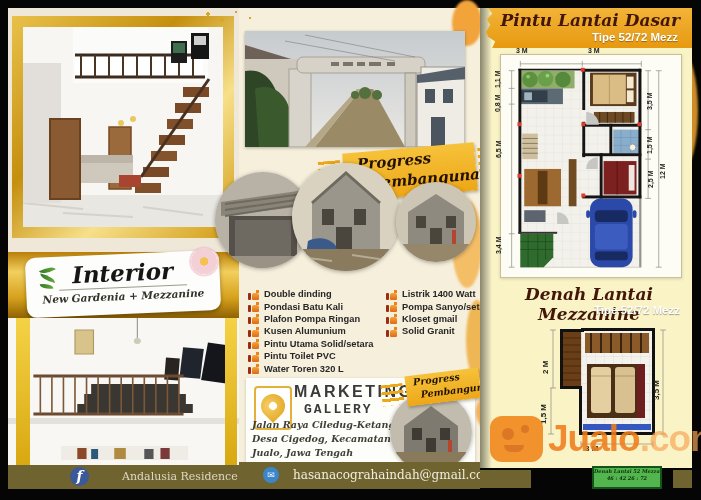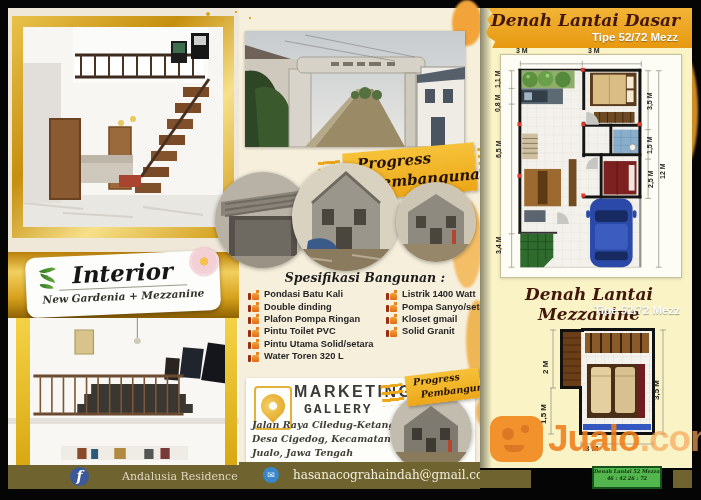--- a/index.html
+++ b/index.html
@@ -306,41 +306,44 @@
       <g fill="#4a463e">
           <rect x="20" y="34" width="10" height="12"></rect>
           <rect x="50" y="34" width="10" height="12"></rect>
           <rect x="34" y="46" width="12" height="16"></rect>
         </g>
       <rect x="0" y="62" width="80" height="18" fill="#96866a"></rect>
       <rect x="56" y="48" width="4" height="14" fill="#b5452e"></rect>
     </svg>
   </div>
 
-  <div id="spec-heading" class="abs script" style="left:270px;top:270px;width:190px;">Spesifikasi Bangunan :</div>
   <div class="spec-col abs" style="left:248px;top:288px;">
     <div class="spec-row">
         <i class="thumb"></i>
+        <span class="t">Double dinding</span>
+      </div>
+    <div class="spec-row">
+        <i class="thumb"></i>
         <span class="t">Pondasi Batu Kali</span>
       </div>
     <div class="spec-row">
         <i class="thumb"></i>
-        <span class="t">Double dinding</span>
-      </div>
-    <div class="spec-row">
-        <i class="thumb"></i>
         <span class="t">Plafon Pompa Ringan</span>
       </div>
     <div class="spec-row">
         <i class="thumb"></i>
+        <span class="t">Kusen Alumunium</span>
+      </div>
+    <div class="spec-row">
+        <i class="thumb"></i>
+        <span class="t">Pintu Utama Solid/setara</span>
+      </div>
+    <div class="spec-row">
+        <i class="thumb"></i>
         <span class="t">Pintu Toilet PVC</span>
-      </div>
-    <div class="spec-row">
-        <i class="thumb"></i>
-        <span class="t">Pintu Utama Solid/setara</span>
       </div>
     <div class="spec-row">
         <i class="thumb"></i>
         <span class="t">Water Toren 320 L</span>
       </div>
   </div>
   <div class="spec-col abs" style="left:386px;top:288px;">
     <div class="spec-row">
         <i class="thumb"></i>
         <span class="t">Listrik 1400 Watt</span>
@@ -390,21 +393,21 @@
 
   <div class="abs olive-bar" style="left:239px;top:462px;width:241px;height:27px;">
     <div class="mail-circle abs" style="left:24px;top:5px;">✉</div>
     <div class="abs" style="left:54px;top:6px;font-size:12px;color:#f2eedd;">hasanacograhaindah@gmail.com</div>
   </div>
 
   <div id="right-page" class="abs"></div>
   <div class="abs fold-shadow" style="left:480px;top:8px;width:12px;height:460px;"></div>
 
   <div id="plan-header" class="abs" style="left:486px;top:8px;width:206px;height:40px;">
-    <div id="p1-title" class="script abs" style="right:12px;top:2px;">Denah Lantai Dasar</div>
+    <div id="p1-title" class="script abs" style="right:12px;top:2px;">Pintu Lantai Dasar</div>
     <div class="tipe abs" style="right:14px;top:23px;">Tipe 52/72 Mezz</div>
   </div>
 
   <div class="abs plan-paper" style="left:500px;top:54px;width:180px;height:222px;">
     <svg viewBox="0 0 186 226" preserveAspectRatio="none" style="width:100%;height:100%;display:block;">
       <defs>
         <pattern id="g1" width="9" height="9" patternUnits="userSpaceOnUse">
           <path d="M9 0 H0 V9" fill="none" stroke="#ddd9cf" stroke-width="0.6"></path>
         </pattern>
       </defs>

